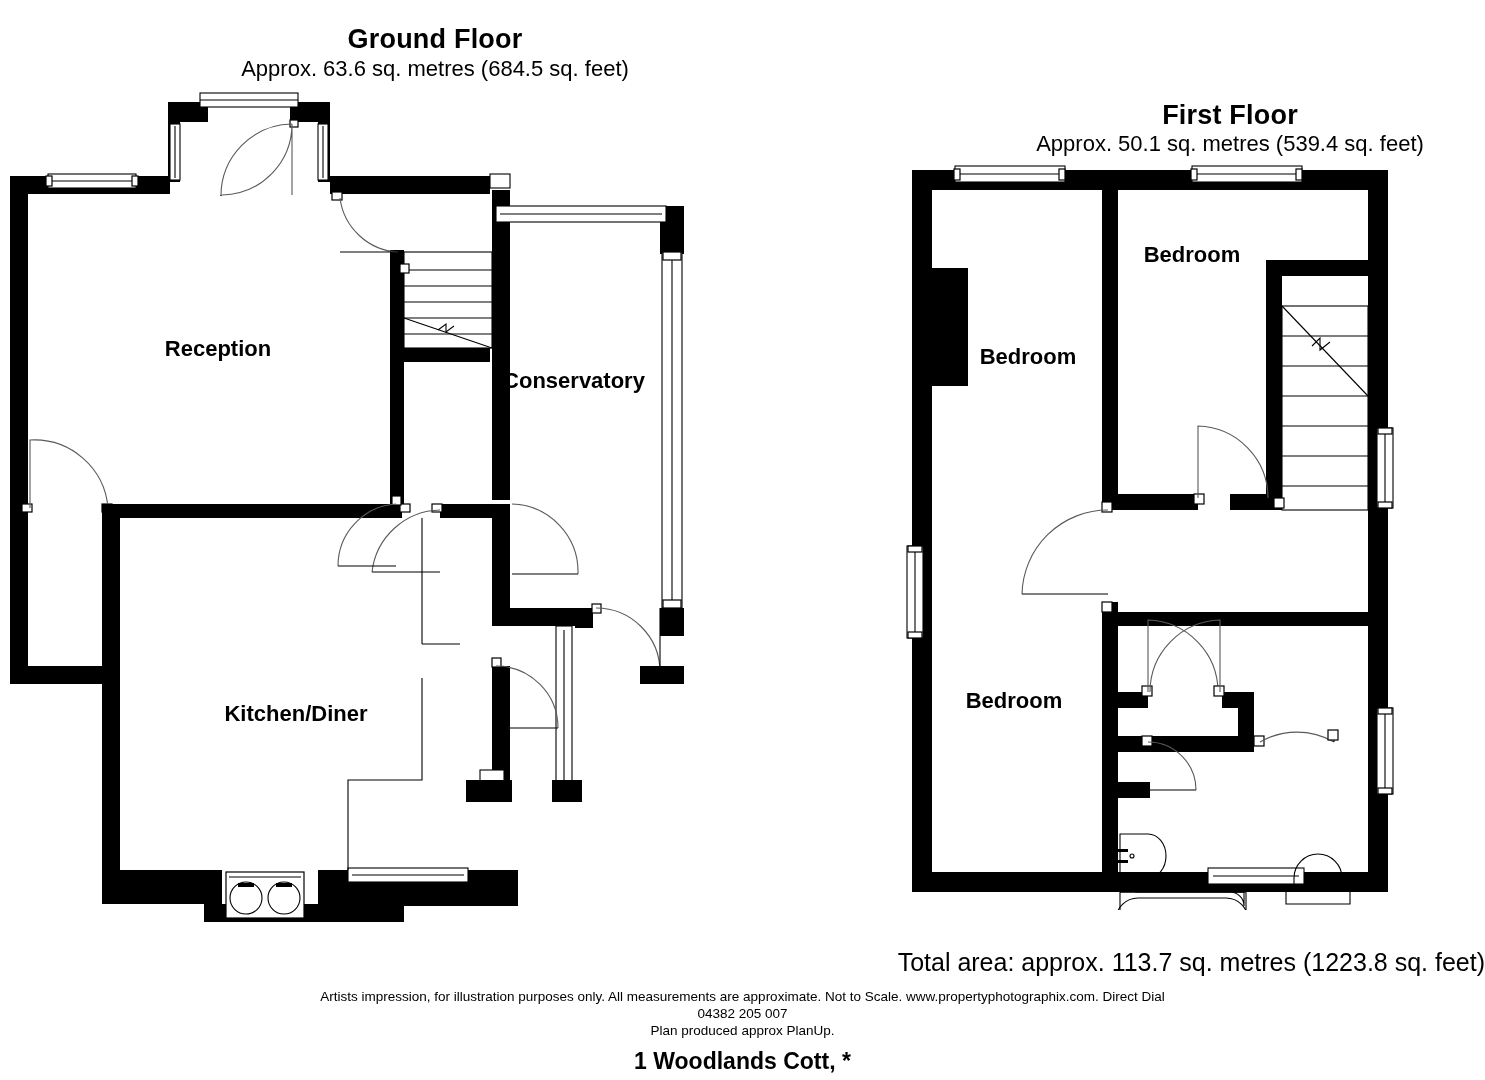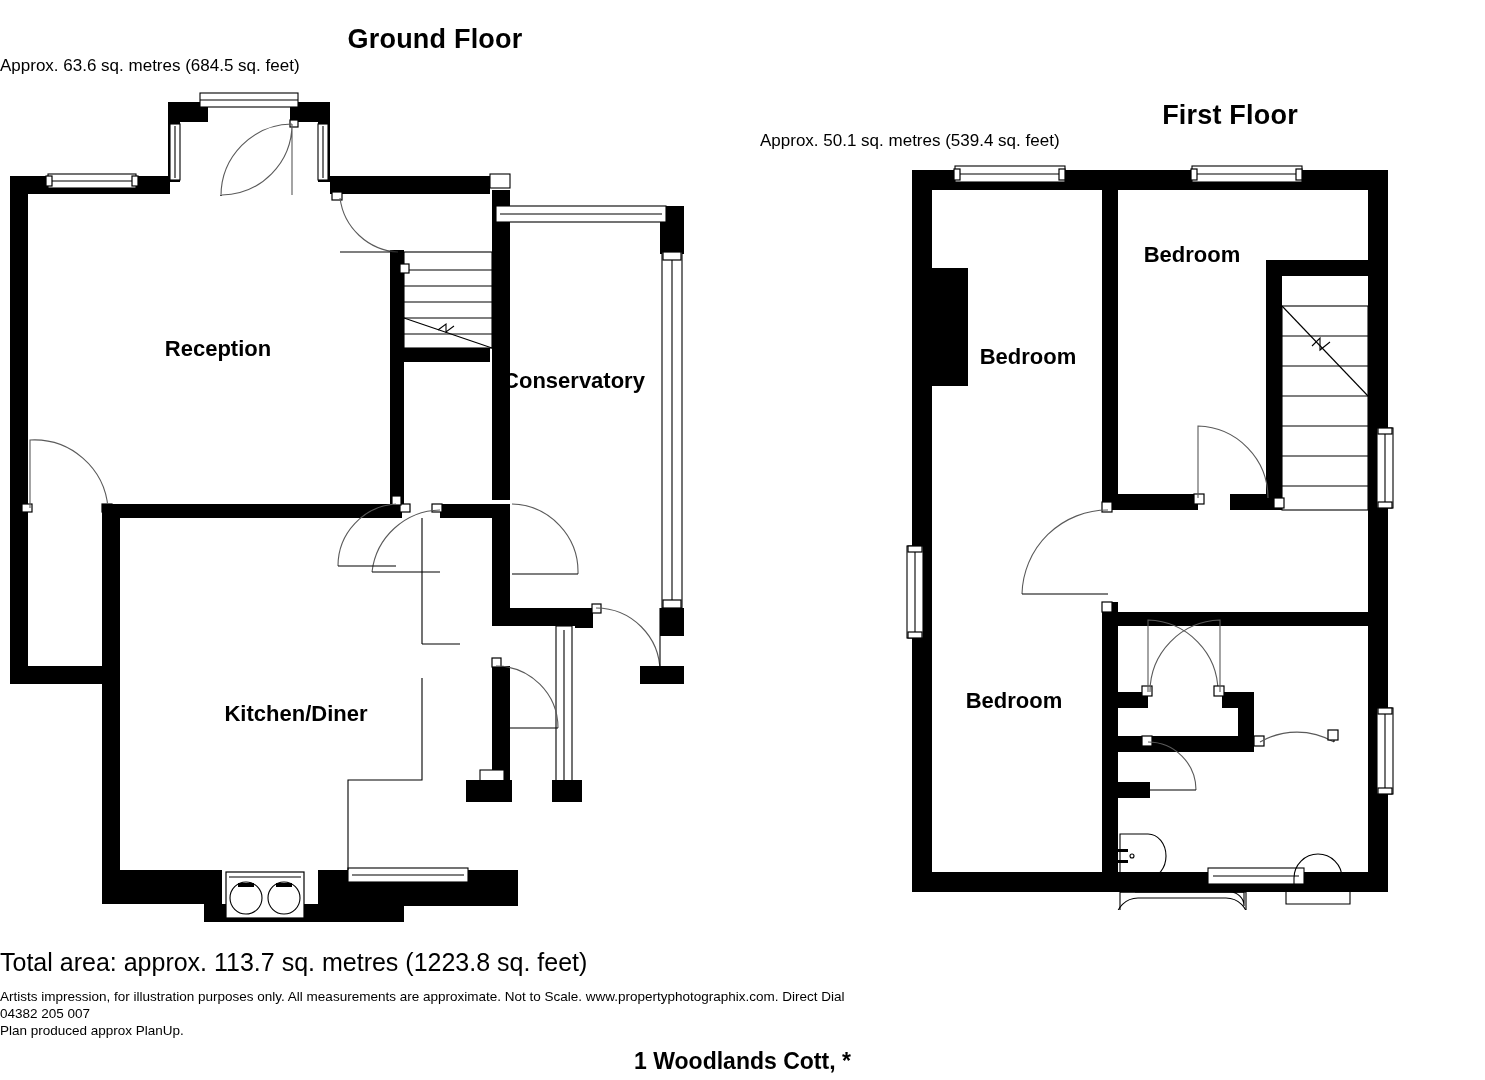--- a/index.html
+++ b/index.html
@@ -26,43 +26,44 @@
   .floor-title {
     position: absolute;
     text-align: center;
     font-weight: bold;
     font-size: 27px;
     letter-spacing: 0.2px;
     white-space: nowrap;
   }
   .floor-sub {
     position: absolute;
-    text-align: left;
-    font-size: 17px;
+    text-align: center;
+    font-size: 22px;
     white-space: nowrap;
   }
 
   #gf-title { left: 0; top: 24px; width: 870px; }
   #gf-sub   { left: 0; top: 56px; width: 870px; }
   #ff-title { left: 760px; top: 100px; width: 940px; }
   #ff-sub   { left: 760px; top: 131px; width: 940px; }
 
   
   .total-area {
     position: absolute;
     left: 0; top: 948px;
     width: 1485px;
-    text-align: left;
+    text-align: right;
     font-size: 25px;
     white-space: nowrap;
   }
   .disclaimer {
     position: absolute;
     left: 0;
     width: 1485px;
+    text-align: center;
     font-size: 13.5px;
     line-height: 17px;
   }
   #disc1 { top: 988px; }
   #disc2 { top: 1005px; }
   #disc3 { top: 1022px; }
   .address {
     position: absolute;
     left: 0; top: 1048px;
     width: 1485px;

